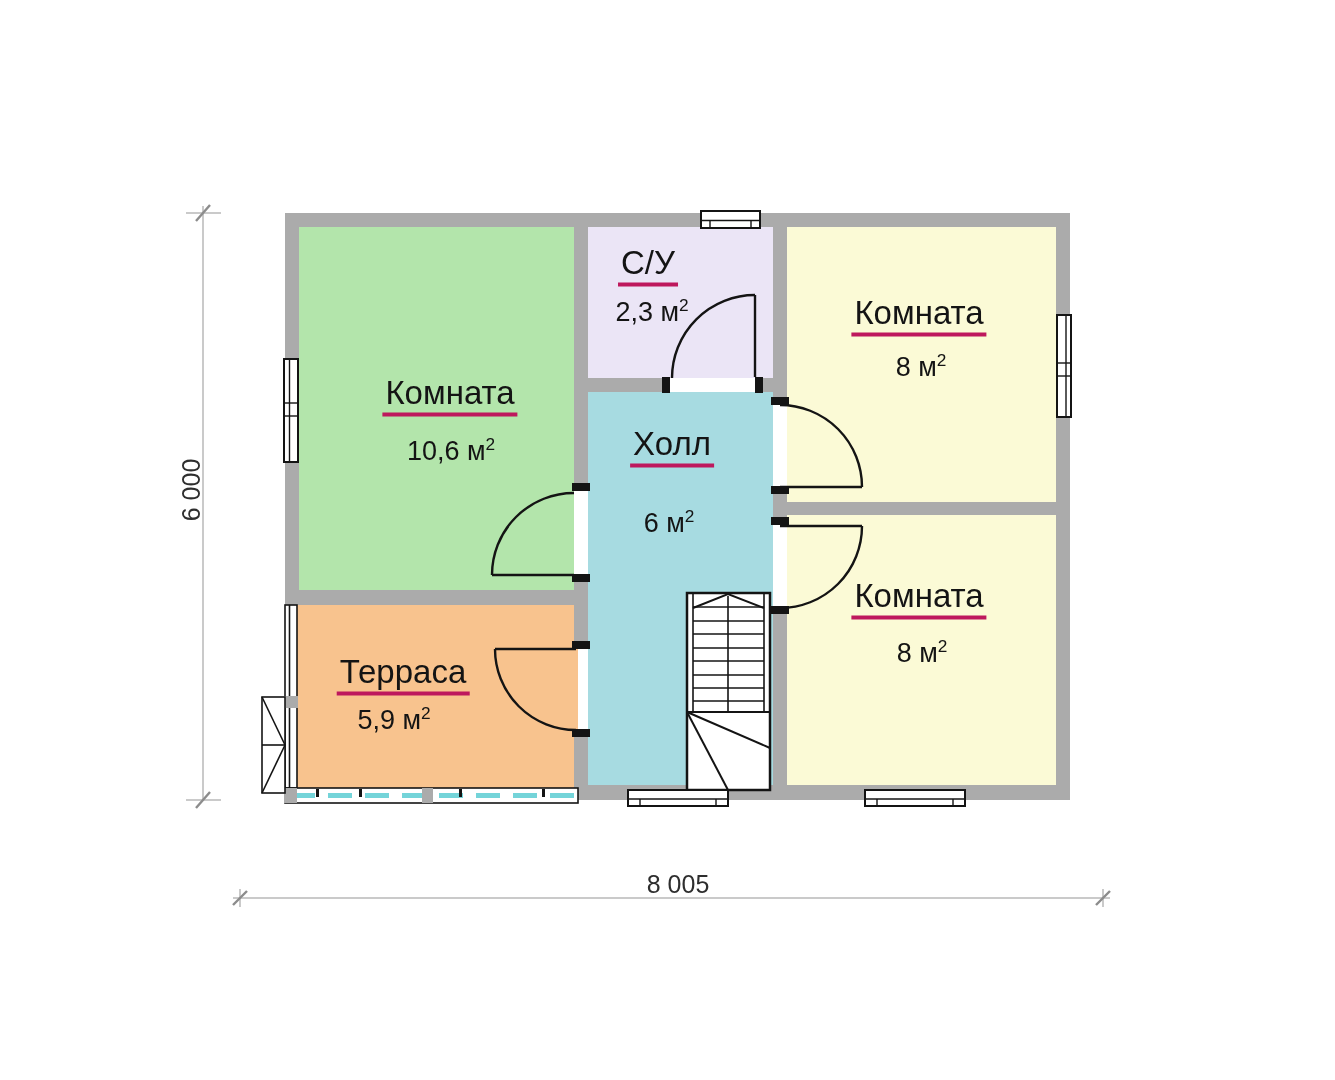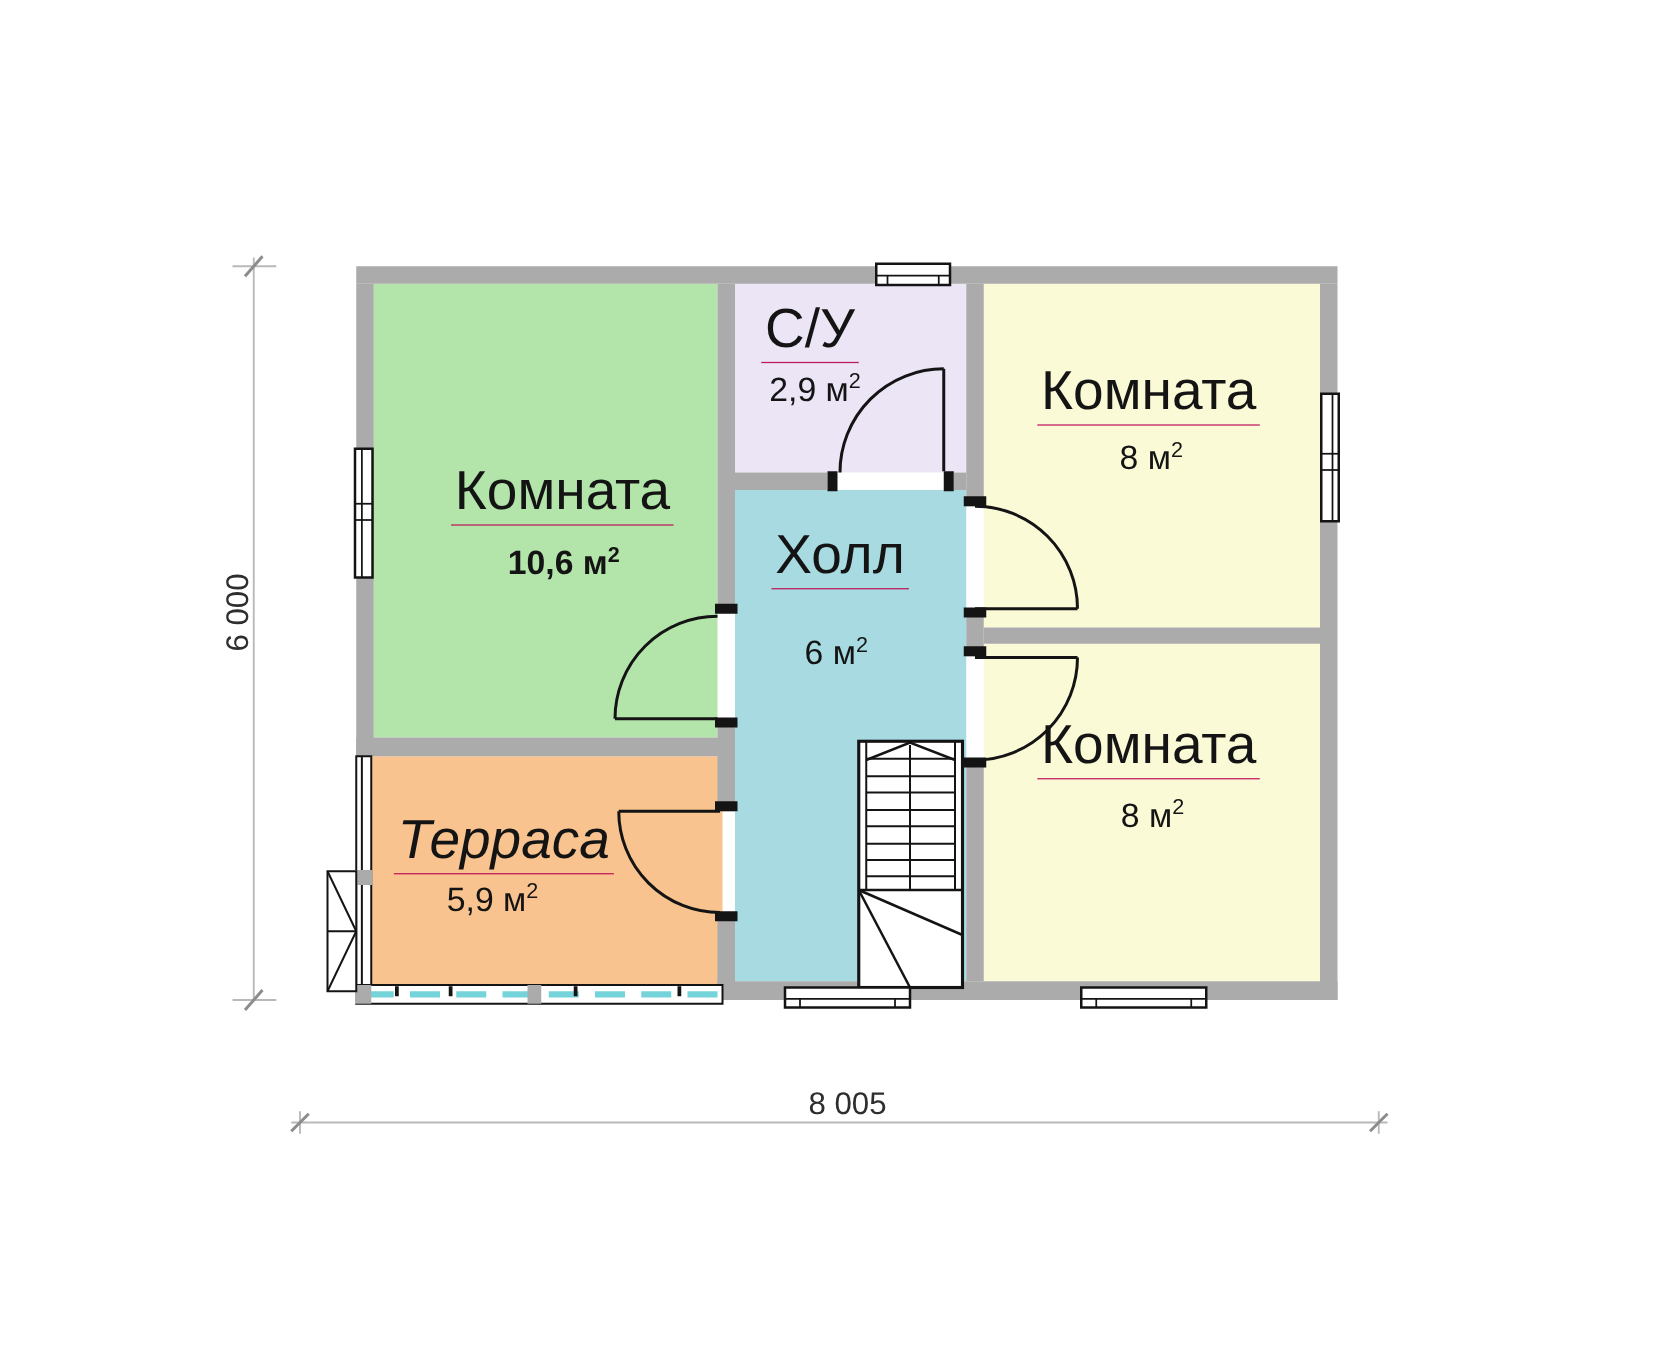--- a/index.html
+++ b/index.html
@@ -3,22 +3,22 @@
 <meta charset="utf-8">
 <style>
   html,body { margin:0; padding:0; background:#ffffff; }
   .stage {
     position:relative; width:1335px; height:1080px; background:#ffffff;
     font-family:"Liberation Sans", sans-serif; overflow:hidden;
   }
   .stage svg { position:absolute; left:0; top:0; }
   .room-name {
     position:absolute; transform:translate(-50%,-50%);
-    font-size:44px; color:#141414; line-height:1.0;
-    border-bottom:1px solid #be185d; padding:0 3px 4px 3px; white-space:nowrap;
+    font-size:33px; color:#141414; line-height:1.0;
+    border-bottom:4px solid #be185d; padding:0 3px 4px 3px; white-space:nowrap;
   }
   .room-area {
     position:absolute; transform:translate(-50%,-50%);
     font-size:27px; color:#141414; white-space:nowrap;
   }
   .room-area sup { font-size:0.64em; }
   .dim-label {
     position:absolute; transform:translate(-50%,-50%);
     font-size:25px; color:#2e2e2e; white-space:nowrap;
   }
@@ -198,33 +198,33 @@
       <g stroke-width="2.4" stroke="#8c8c8c">
         <line x1="196" y1="221" x2="210" y2="205"></line>
         <line x1="196" y1="808" x2="210" y2="792"></line>
         <line x1="233" y1="905" x2="247" y2="891"></line>
         <line x1="1096" y1="905" x2="1110" y2="891"></line>
       </g>
     </g>
   </svg>
 
   <div class="room-name" style="left:450px; top:396px;">Комната</div>
-  <div class="room-area" style="left:451px; top:450px;font-weight:bold;"><span>10,6 м</span><sup>2</sup></div>
+  <div class="room-area" style="left:451px; top:450px;"><span>10,6 м</span><sup>2</sup></div>
 
   <div class="room-name" style="left:648px; top:266px;">С/У</div>
-  <div class="room-area" style="left:652px; top:311px;"><span>2,9 м</span><sup>2</sup></div>
+  <div class="room-area" style="left:652px; top:311px;"><span>2,3 м</span><sup>2</sup></div>
 
   <div class="room-name" style="left:919px; top:316px;">Комната</div>
   <div class="room-area" style="left:921px; top:366px;"><span>8 м</span><sup>2</sup></div>
 
   <div class="room-name" style="left:672px; top:447px;">Холл</div>
   <div class="room-area" style="left:669px; top:522px;"><span>6 м</span><sup>2</sup></div>
 
   <div class="room-name" style="left:919px; top:599px;">Комната</div>
   <div class="room-area" style="left:922px; top:652px;"><span>8 м</span><sup>2</sup></div>
 
-  <div class="room-name" style="left:403px; top:675px;font-style:italic;">Терраса</div>
+  <div class="room-name" style="left:403px; top:675px;">Терраса</div>
   <div class="room-area" style="left:394px; top:719px;"><span>5,9 м</span><sup>2</sup></div>
 
   <div class="dim-label vert" style="left:191px; top:490px;">6 000</div>
   <div class="dim-label" style="left:678px; top:884px;">8 005</div>
 
 </div>
 
 </body></html>

